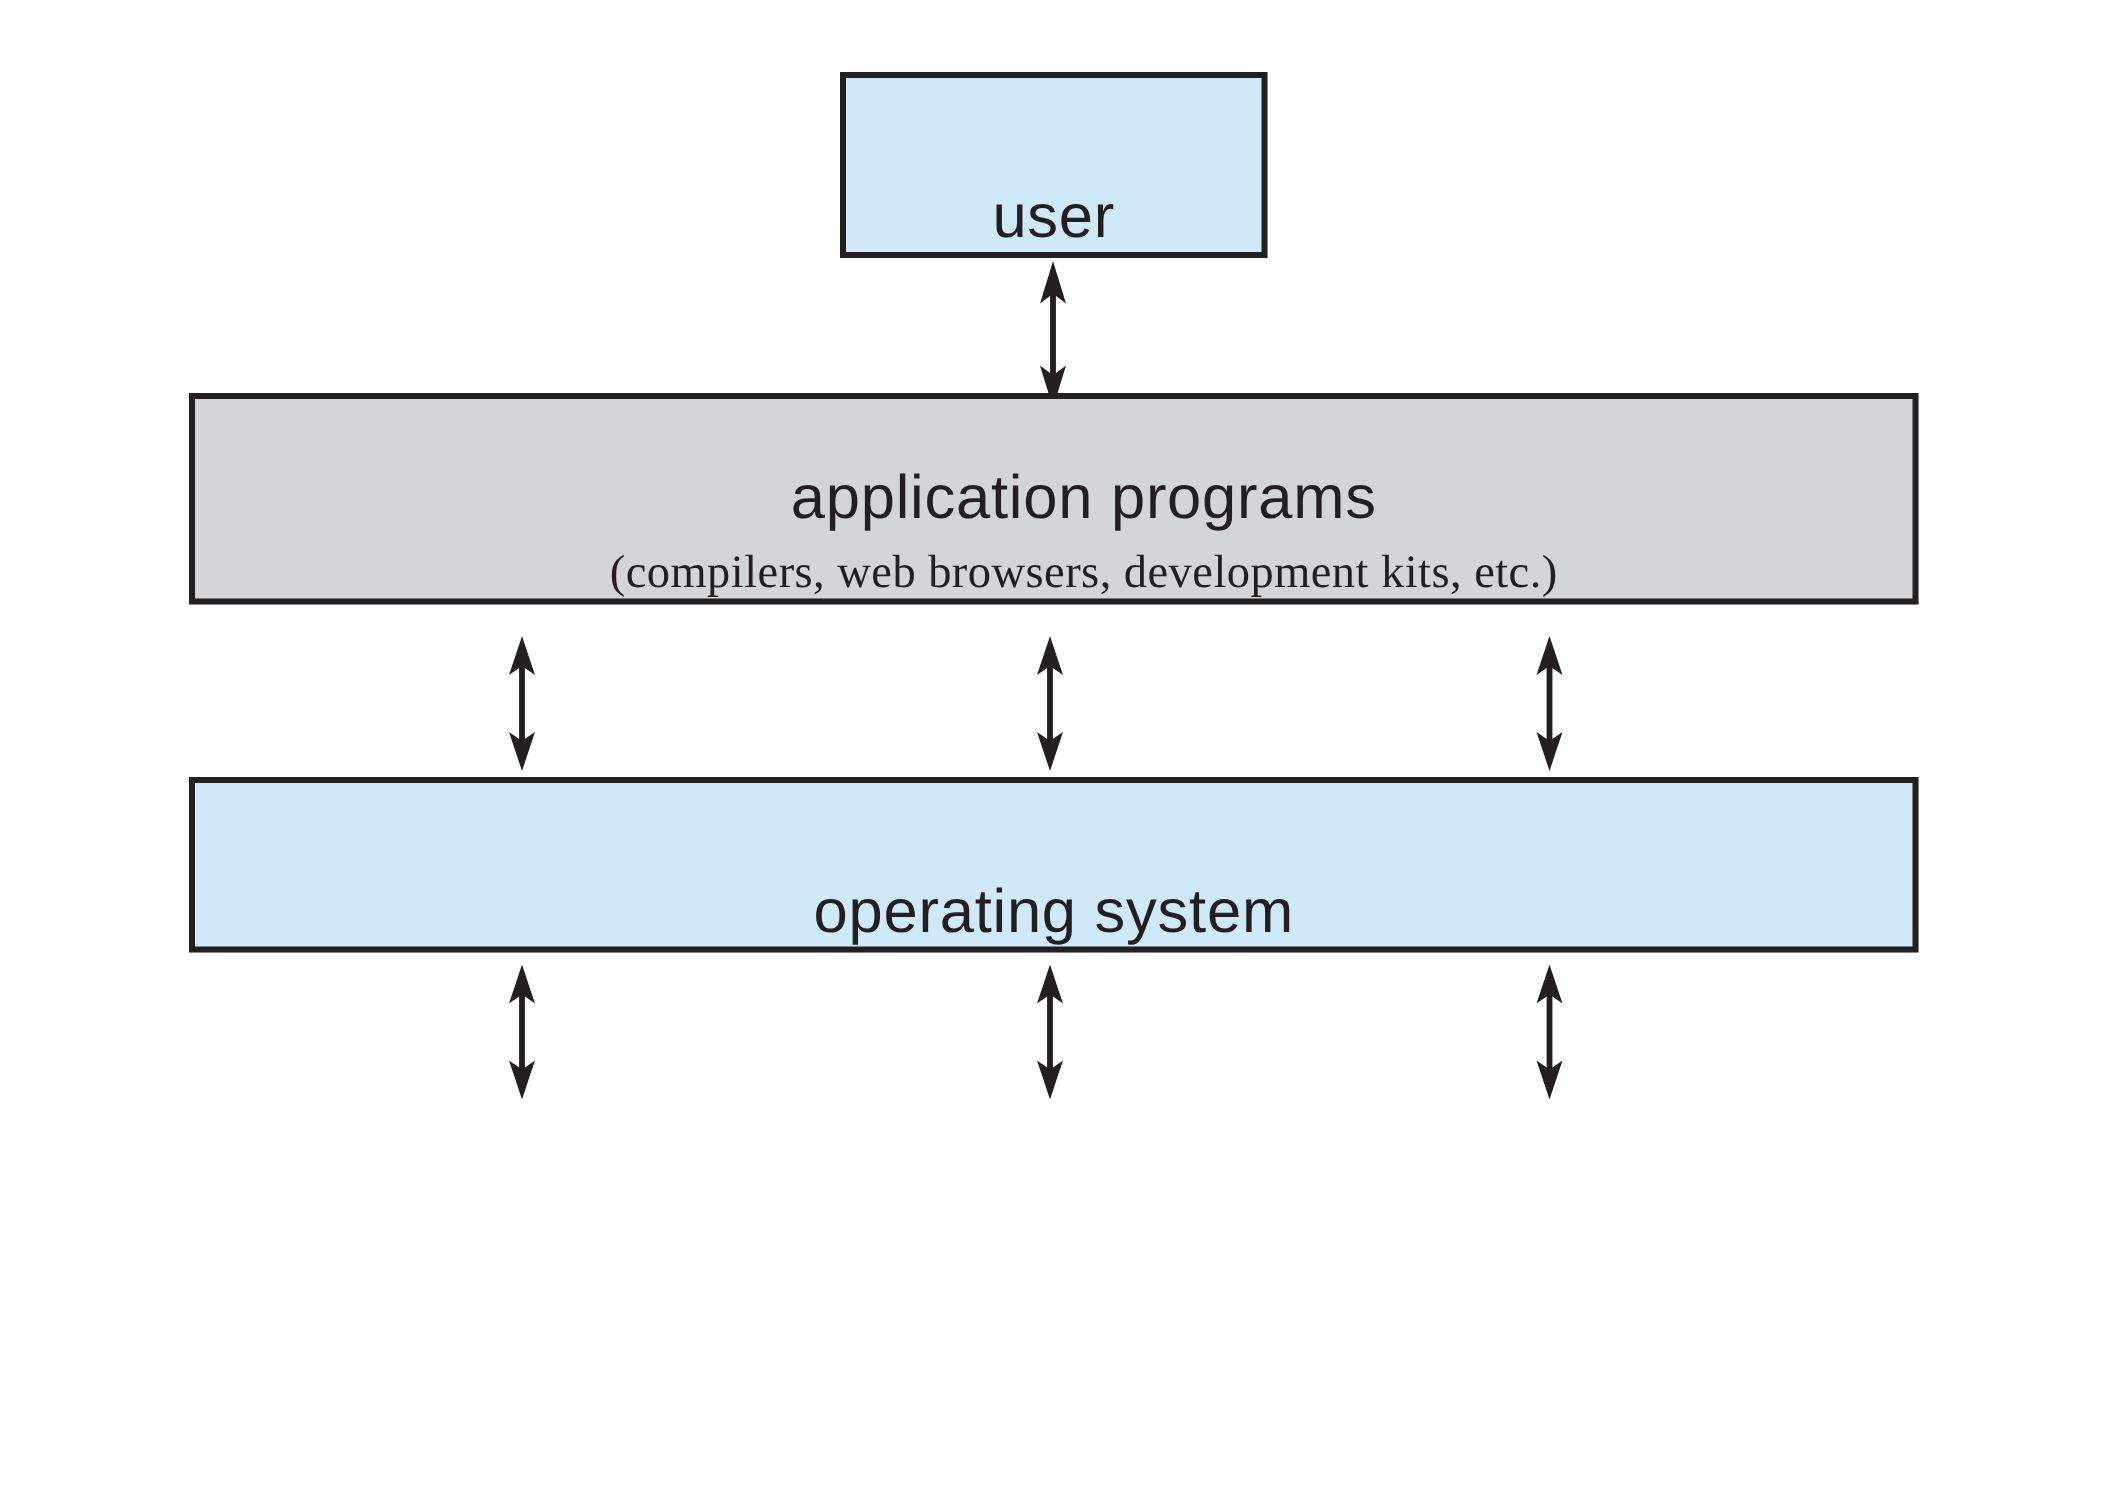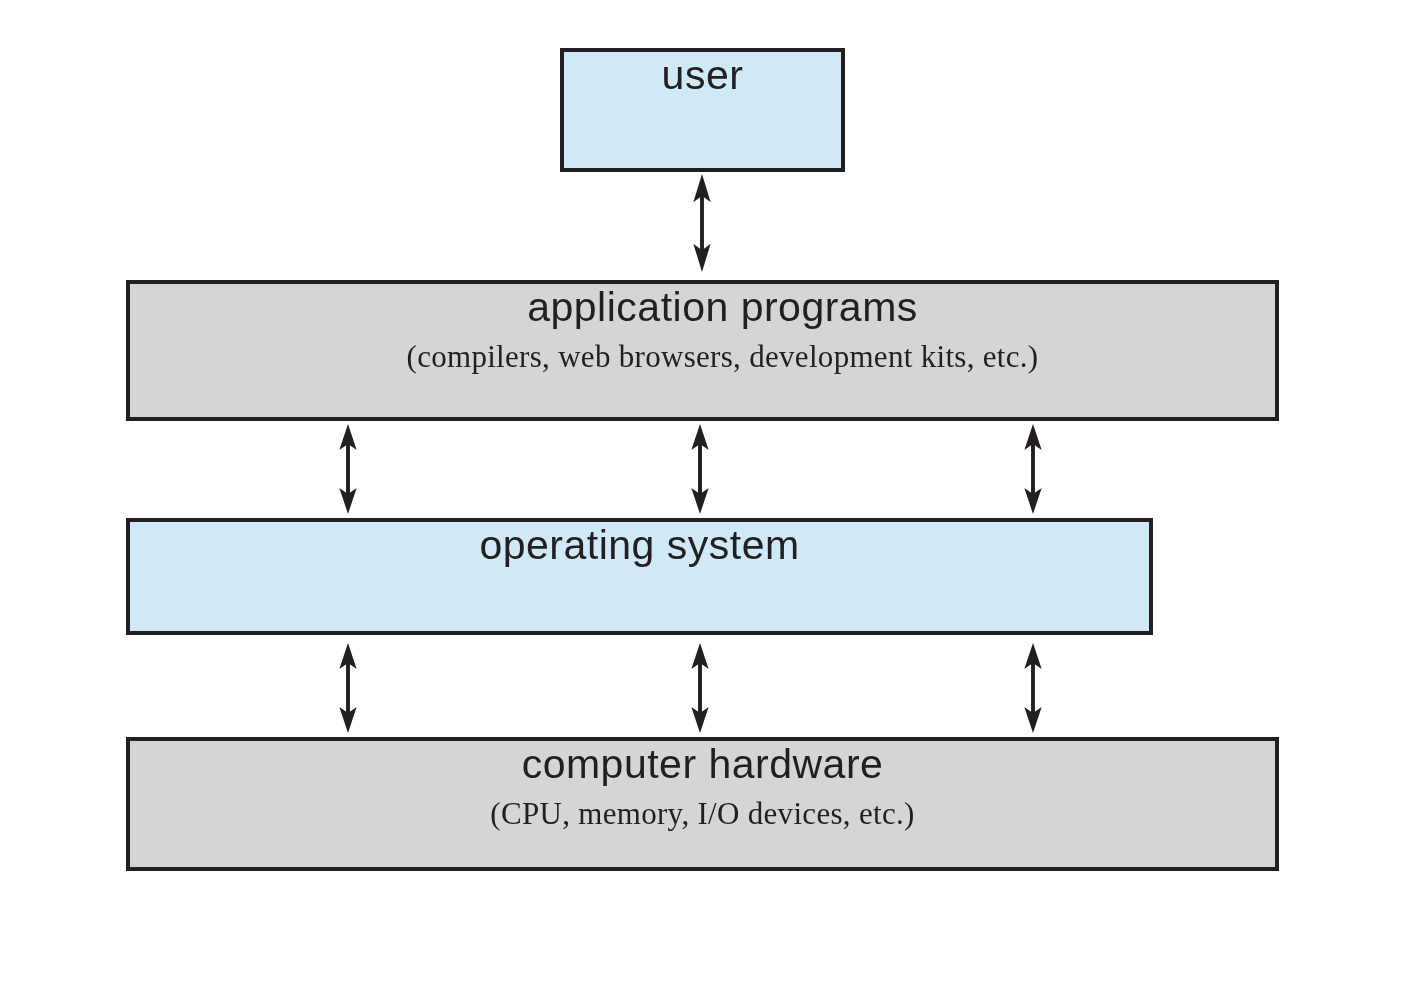--- a/index.html
+++ b/index.html
@@ -22,39 +22,39 @@
     height: 1000px;
     background: var(--background);
     overflow: hidden;
   }
   .box {
     position: absolute;
     border: 4px solid var(--border);
     display: flex;
     flex-direction: column;
     align-items: center;
-    justify-content: flex-start;
+    justify-content: flex-end;
     text-align: center;
     line-height: 1.15;
   }
   .box.blue { background: var(--box-blue); }
   .box.gray { background: var(--box-gray); }
   .box .label {
     font-size: 41px;
     letter-spacing: 0.5px;
   }
   .box .sublabel {
     font-size: 31px;
     margin-top: 8px;
     letter-spacing: 0.3px;
     font-family: Liberation Serif, serif;
   }
   #box-user   { left: 560px; top: 48px;  width: 285px;  height: 124px; }
-  #box-apps   { left: 126px; top: 280px; width: 1153px; height: 141px; padding-left: 40px; }
-  #box-os     { left: 126px; top: 518px; width: 1027px; height: 117px; }
+  #box-apps   { left: 126px; top: 262px; width: 1153px; height: 141px; padding-left: 40px; }
+  #box-os     { left: 126px; top: 518px; width: 1153px; height: 117px; }
   #box-hw     { left: 126px; top: 737px; width: 1153px; height: 134px; }
 
   .arrow {
     position: absolute;
     width: 26px;
     color: var(--arrow);
   }
   .arrow svg { display: block; width: 100%; height: 100%; }
   
   #arrow-user      { left: 689px; top: 174px; height: 98px; }
@@ -130,18 +130,14 @@
     </svg>
   </div>
   <div class="arrow" id="arrow-os-hw-3">
     <svg viewBox="0 0 24 90" preserveAspectRatio="none">
       <line x1="12" y1="16" x2="12" y2="74" stroke="currentColor" stroke-width="3.6"></line>
       <polygon points="12,0 4,26 12,20 20,26" fill="currentColor"></polygon>
       <polygon points="12,90 4,64 12,70 20,64" fill="currentColor"></polygon>
     </svg>
   </div>
 
-  <div class="box gray" id="box-hw">
-    <span class="label">computer hardware</span>
-    <span class="sublabel">(CPU, memory, I/O devices, etc.)</span>
-  </div>
 
 </div>
 
 </body></html>

